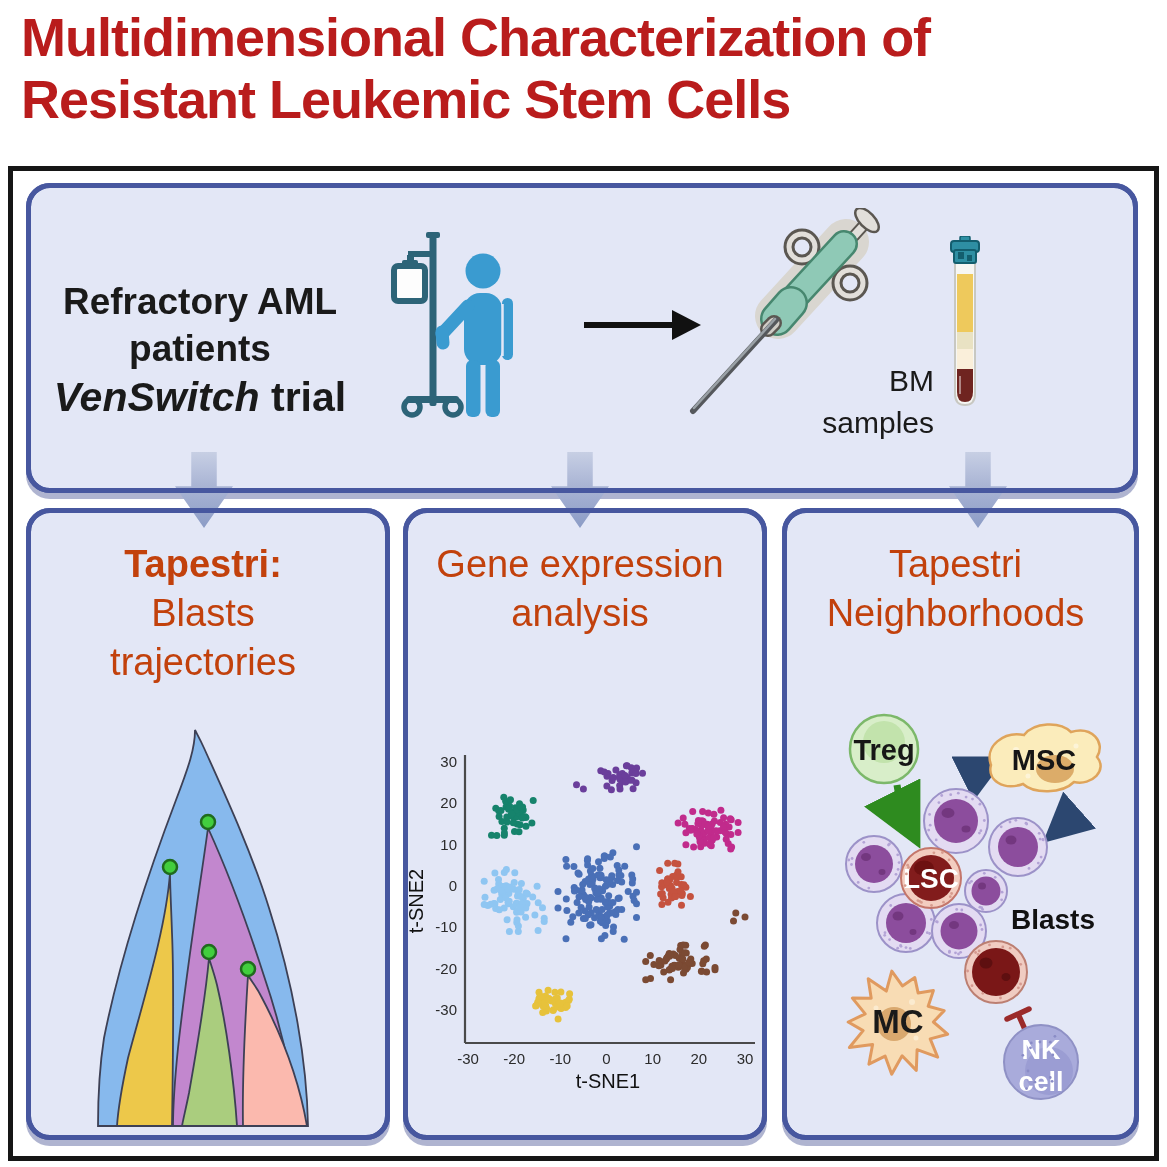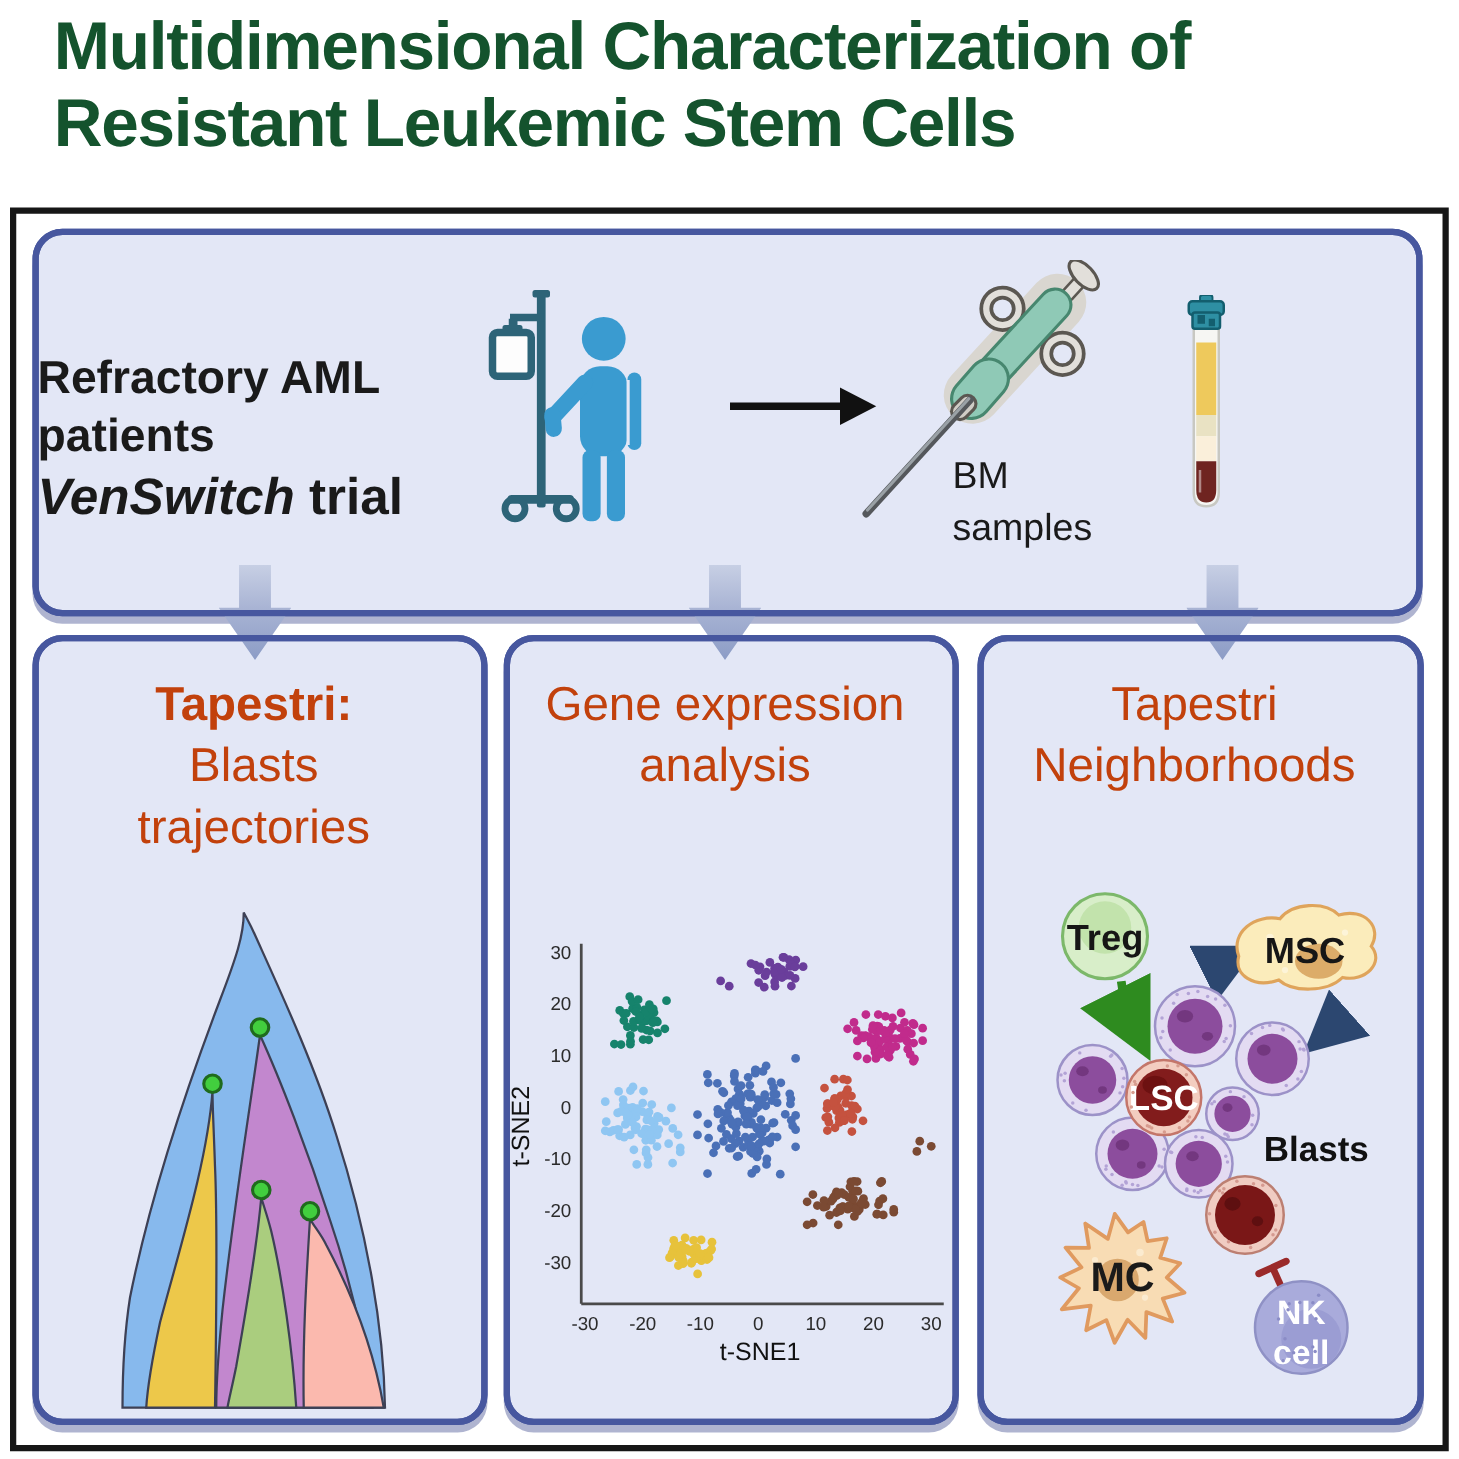--- a/index.html
+++ b/index.html
@@ -1,38 +1,38 @@
 <!DOCTYPE html>
 <html><head>
 <meta charset="utf-8">
 <style>
   html,body{margin:0;padding:0;background:#ffffff;}
   .figure{position:relative;width:1167px;height:1167px;background:#ffffff;overflow:hidden;
           font-family:"Liberation Sans","DejaVu Sans",sans-serif;}
-  .main-title{position:absolute;left:43px;top:6px;width:1120px;
-              font-size:54px;font-weight:bold;line-height:62px;letter-spacing:-1px;color:#14532d;}
+  .main-title{position:absolute;left:21px;top:6px;width:1120px;
+              font-size:54px;font-weight:bold;line-height:62px;letter-spacing:-1px;color:#b91c1c;}
   .outer-frame{position:absolute;left:8px;top:166px;width:1141px;height:985px;
                border:5px solid #161616;background:#ffffff;}
   .box-bg{position:absolute;background:#E3E7F6;border:5px solid #47579F;border-radius:24px;
           box-shadow:0 6px 0 rgba(77,88,150,.45);}
   .box-border-overlay{position:absolute;border:5px solid #47579F;border-radius:24px;background:transparent;
           pointer-events:none;z-index:6;}
   #top-box-bg,#top-box-ol{left:26px;top:183px;width:1102px;height:300px;}
   #left-box-bg,#left-box-ol{left:26px;top:508px;width:354px;height:622px;}
   #mid-box-bg,#mid-box-ol{left:403px;top:508px;width:354px;height:622px;}
   #right-box-bg,#right-box-ol{left:782px;top:508px;width:347px;height:622px;}
   .flow-arrow{position:absolute;top:452px;width:58px;height:76px;z-index:5;
               background:linear-gradient(180deg,#C7CFE4 0%,#A9B4D4 45%,#8C9CC6 100%);
               clip-path:polygon(28% 0,72% 0,72% 45%,100% 45%,50% 100%,0 45%,28% 45%);}
   .content{position:absolute;z-index:7;}
-  .top-heading{left:30px;top:278px;width:340px;text-align:left;color:#1a1a1a;}
+  .top-heading{left:30px;top:278px;width:340px;text-align:center;color:#1a1a1a;}
   .top-heading .h1{font-size:37px;font-weight:bold;line-height:47px;}
   .top-heading .h2{font-size:41px;font-weight:bold;line-height:44px;margin-top:3px;}
   .top-heading .it{font-style:italic;}
-  .bm-label{left:762px;top:360px;width:172px;text-align:left;font-size:30px;line-height:42px;color:#1a1a1a;}
+  .bm-label{left:762px;top:360px;width:172px;text-align:right;font-size:30px;line-height:42px;color:#1a1a1a;}
   .panel{position:absolute;top:508px;height:622px;z-index:7;}
   #panel-tapestri{left:26px;width:354px;}
   #panel-scrnaseq{left:403px;width:354px;}
   #panel-codex{left:782px;width:347px;}
   .panel-title{padding-top:32px;text-align:center;font-size:38px;line-height:49px;color:#c2410c;}
   .panel-title .bold{font-weight:bold;}
   .panel-title .sub{margin:0 auto;}
   #panel-tapestri .sub{width:250px;}
   #panel-scrnaseq .sub{width:310px;}
   #panel-codex .sub{width:300px;}

